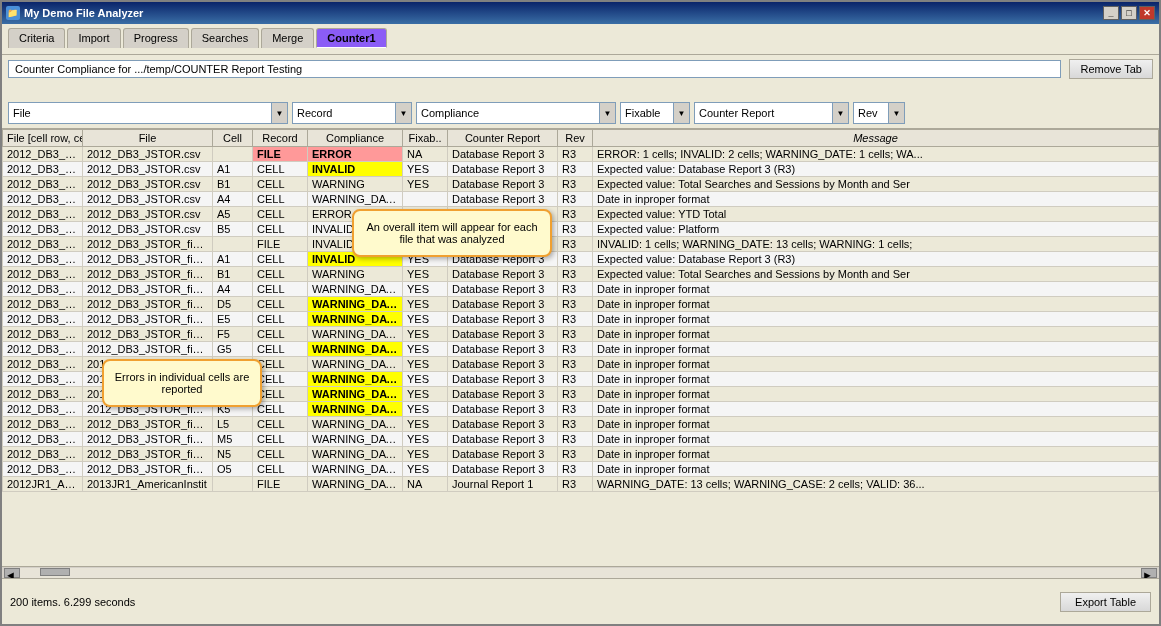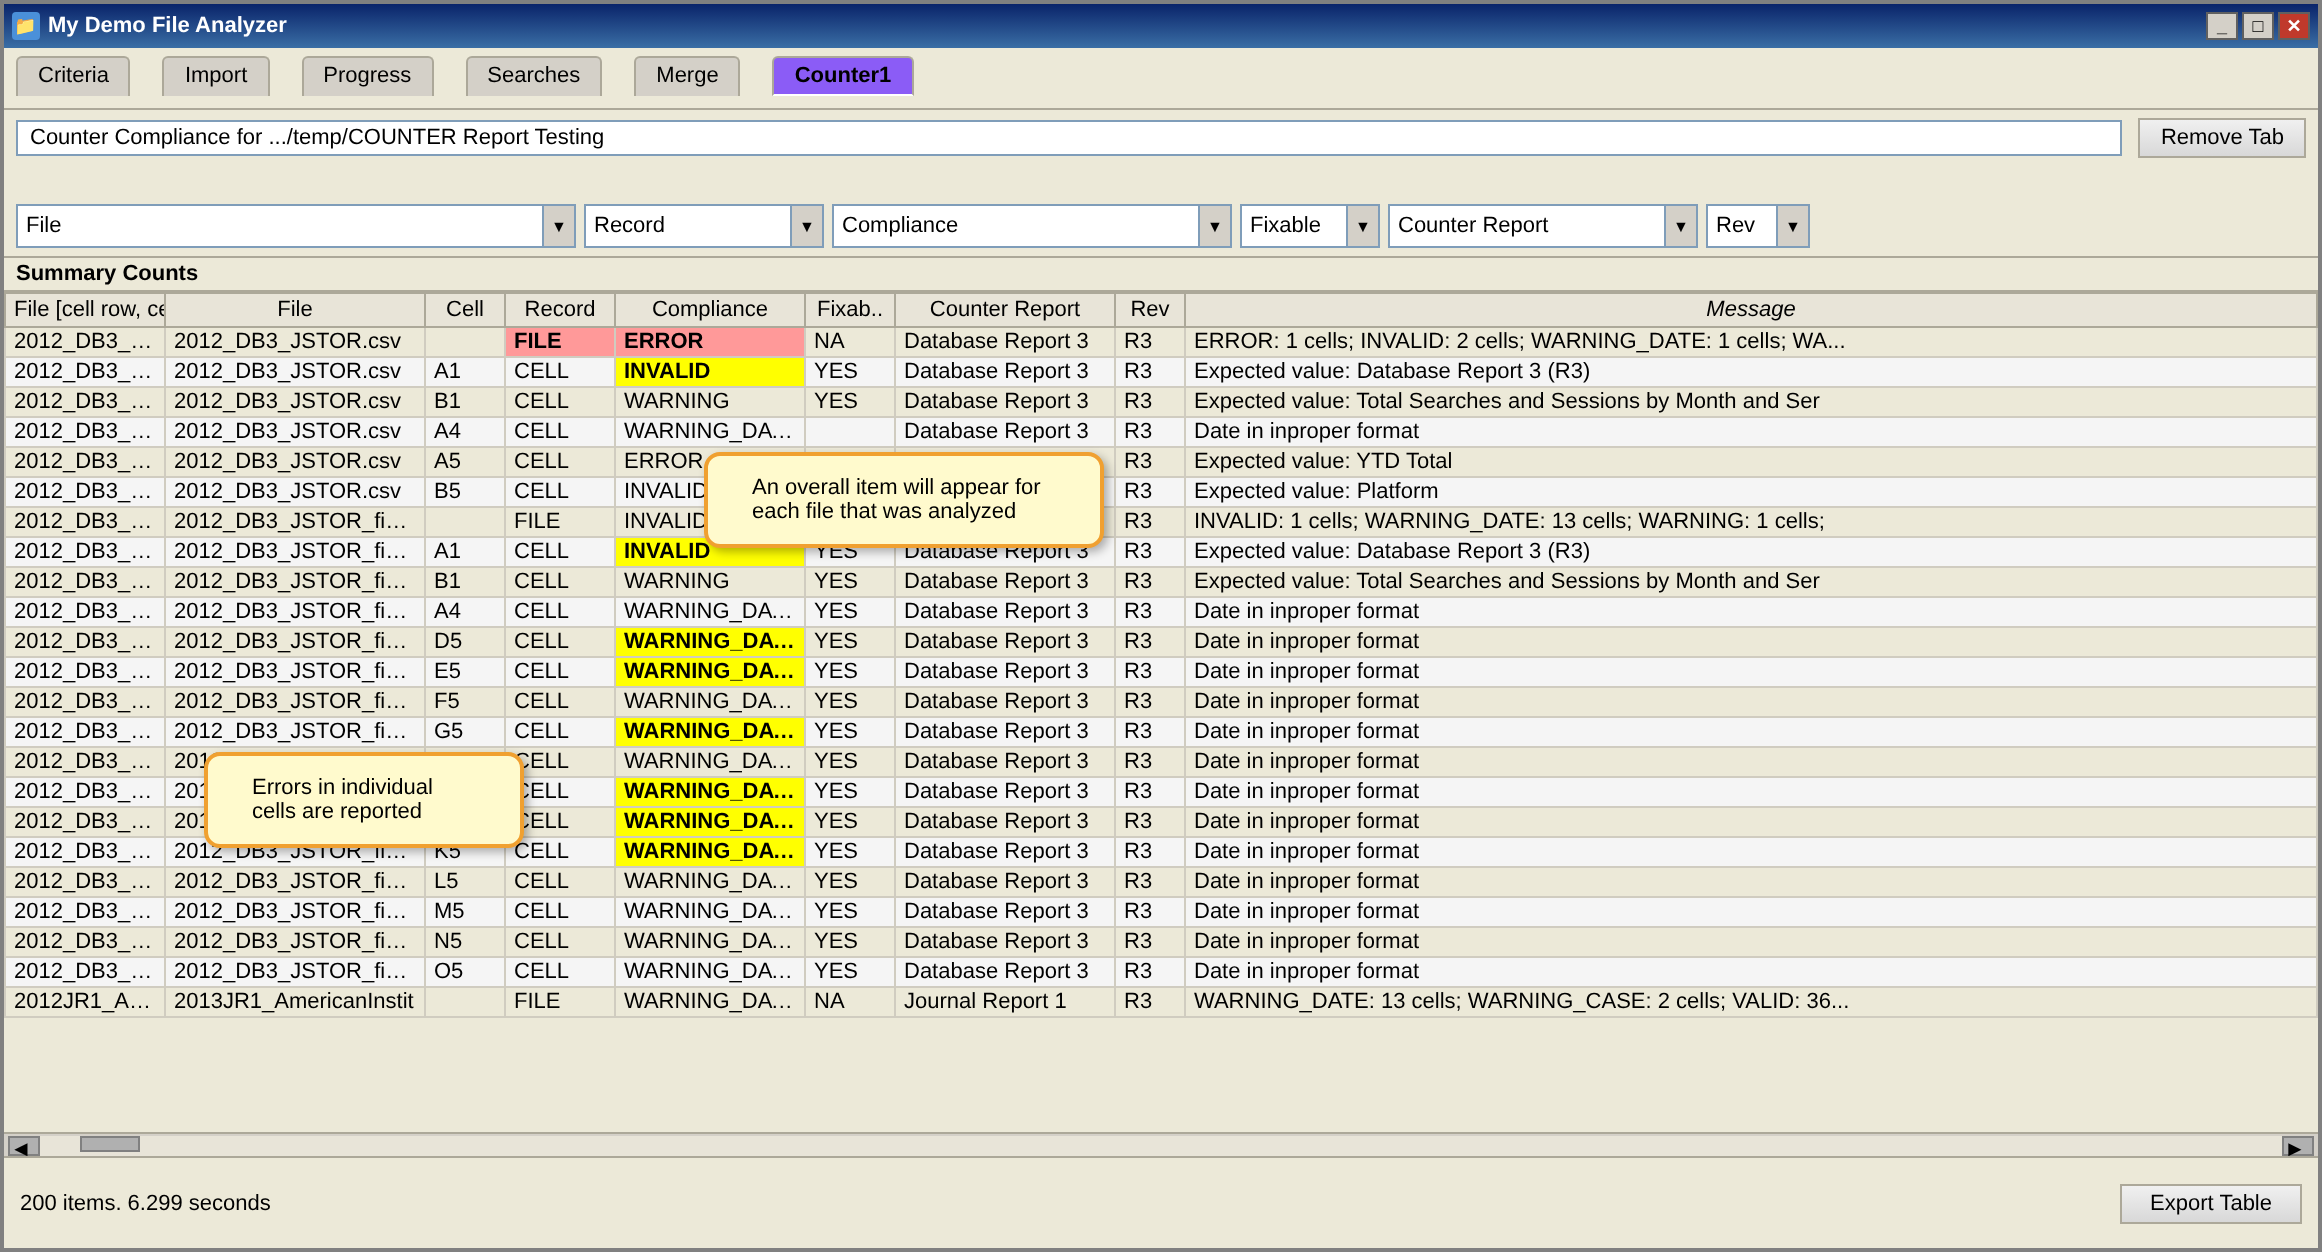--- a/index.html
+++ b/index.html
@@ -68,21 +68,21 @@
       padding: 4px 6px 2px;
       border-bottom: 1px solid #aca899;
     }
     .toolbar-label {
       font-weight: bold;
       font-size: 12px;
       margin-bottom: 3px;
     }
     .tabs-row {
       display: flex;
-      gap: 16px;
+      gap: 2px;
       margin-bottom: 4px;
     }
     .tab {
       padding: 3px 10px;
       border: 1px solid #aca899;
       background: #d4d0c8;
       cursor: pointer;
       font-size: 11px;
       border-bottom: none;
       border-radius: 3px 3px 0 0;
@@ -214,23 +214,24 @@
       border: 1px solid #aca899;
       padding: 3px 14px;
       cursor: pointer;
       font-size: 11px;
     }
     .tooltip-bubble {
       position: absolute;
       background: #fffacd;
       border: 2px solid #f0a030;
       border-radius: 8px;
-      padding: 10px 22px;
+      padding: 10px 8px;
       font-size: 11px;
       font-weight: normal;
+      text-align: center;
       box-shadow: 2px 2px 5px rgba(0,0,0,0.3);
       z-index: 100;
     }
     .tooltip1 {
       top: 80px;
       left: 350px;
       width: 200px;
     }
     .tooltip2 {
       top: 230px;
@@ -326,23 +327,20 @@
           <div class="filter-combo-arrow">▼</div>
         </div>
 
         <div class="filter-combo" style="width:52px">
           <div class="filter-combo-text">Rev</div>
           <div class="filter-combo-arrow">▼</div>
         </div>
       </div>
     </div>
 
-    <div class="summary-bar">
-      <span>Summary Counts</span>
-    </div>
 
     <div class="table-scroll-area">
       <div style="overflow: auto; height: 100%; position: relative;">
         <table class="data-table">
           <thead>
             <tr>
               <th class="col-file-short">File [cell row, ce...</th>
               <th class="col-file">File</th>
               <th class="col-cell">Cell</th>
               <th class="col-record">Record</th>

